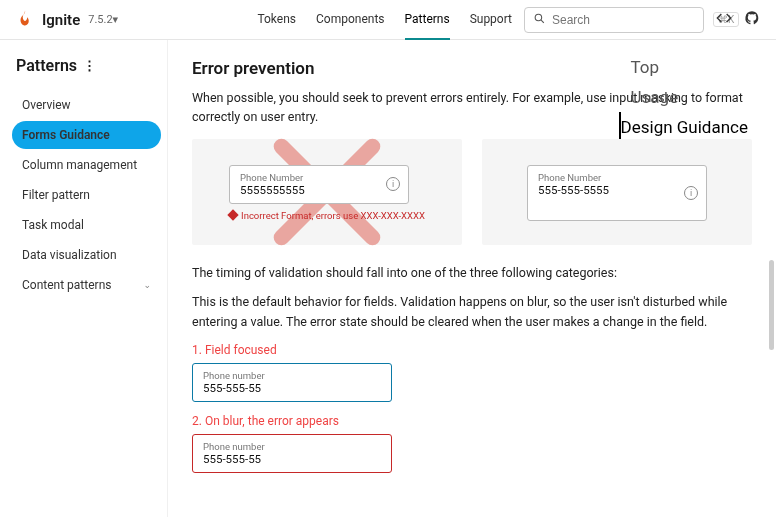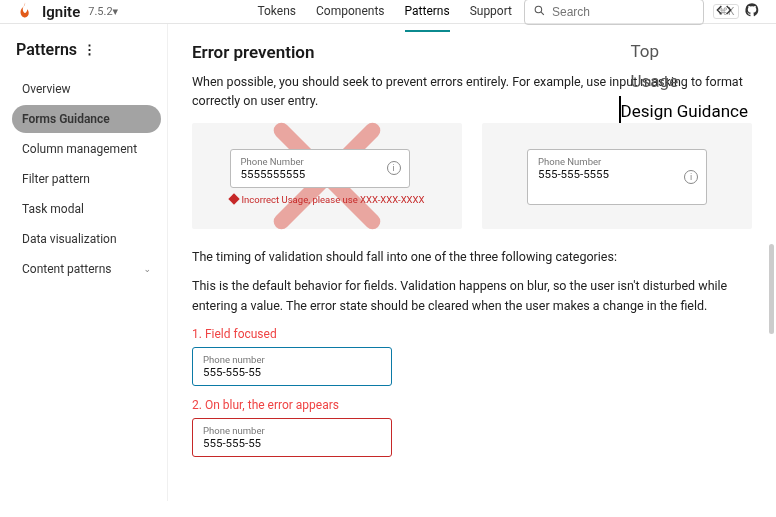--- a/index.html
+++ b/index.html
@@ -1,33 +1,33 @@
 <!DOCTYPE html>
 <html><head>
 <meta charset="utf-8">
 <style>
 *{box-sizing:border-box;margin:0;padding:0}
 body{font-family:-apple-system,BlinkMacSystemFont,"Segoe UI",Roboto,sans-serif;color:#1a1a1a;background:#fff;font-size:13px}
-.header{display:flex;align-items:center;height:24px;padding:0 16px;border-bottom:1px solid #e5e5e5;gap:12px}
+.header{display:flex;align-items:center;height:40px;padding:0 16px;border-bottom:1px solid #e5e5e5;gap:12px}
 .logo-group{display:flex;align-items:center;gap:8px}
 .logo-text{font-weight:600;font-size:15px}
 .version{font-size:11px;color:#666;cursor:pointer;display:flex;align-items:center;gap:0}
 .spacer{flex:1}
 .nav-links{display:flex;gap:20px;font-size:12px}
 .nav-link{color:#333;cursor:pointer;padding:12px 0}
 .nav-link.active{border-bottom:2px solid #0b8a8f;color:#000}
 .search-box{display:flex;align-items:center;border:1px solid #ccc;border-radius:4px;padding:4px 8px;gap:6px;width:180px}
 .search-box input{border:none;outline:none;font-size:12px;flex:1;background:transparent}
 .kbd{font-size:10px;color:#999;border:1px solid #ddd;border-radius:3px;padding:1px 4px}
 .hicon{cursor:pointer;color:#333}
 .layout{display:flex;height:calc(100vh - 40px);overflow:hidden}
 .sidebar{width:168px;padding:16px 0 16px 12px;border-right:1px solid #f0f0f0;overflow:auto}
 .sidebar-title{font-size:16px;font-weight:600;margin-bottom:16px;display:flex;align-items:center;gap:6px;padding-left:4px}
 .side-item{padding:7px 10px;font-size:12px;color:#333;cursor:pointer;border-radius:14px;margin:2px 6px 2px 0;display:flex;justify-content:space-between;align-items:center}
-.side-item.active{background:#a3a3a3;font-weight:600}
+.side-item.active{background:#0ea5e9;font-weight:600}
 .chev{font-size:9px;color:#888}
 .main{flex:1;overflow:auto;padding:0 24px 24px 24px;position:relative}
 .content{max-width:560px}
 h2{font-size:17px;font-weight:600;margin:18px 0 10px}
 p{font-size:12.5px;line-height:1.55;color:#222;margin-bottom:10px}
 .examples-row{display:flex;gap:20px;margin:12px 0 18px}
 .example-card{flex:1;background:#f5f5f5;padding:26px 18px 24px;border-radius:2px;position:relative;display:flex;justify-content:center}
 .field-box{position:relative;border:1px solid #bbb;border-radius:3px;padding:6px 10px;background:#fff;width:180px;z-index:2}
 .field-label{font-size:9.5px;color:#777}
 .field-value{font-size:11.5px;color:#111}
@@ -124,21 +124,21 @@
               </svg>
           </div>
           <div>
             <div class="field-box">
               <div class="field-label">Phone Number</div>
               <div class="field-value">5555555555</div>
               <div class="info-circle">i</div>
             </div>
             <div class="err-msg">
                 <span class="err-icon"></span>
-                <span>Incorrect Usage, please use XXX-XXX-XXXX</span>
+                <span>Incorrect Format, errors use XXX-XXX-XXXX</span>
               </div>
           </div>
         </div>
         <div class="example-card">
           <div class="field-box">
             <div class="field-label">Phone Number</div>
             <div class="field-value">555-555-5555</div>
             <div class="info-circle">i</div>
           </div>
         </div>

